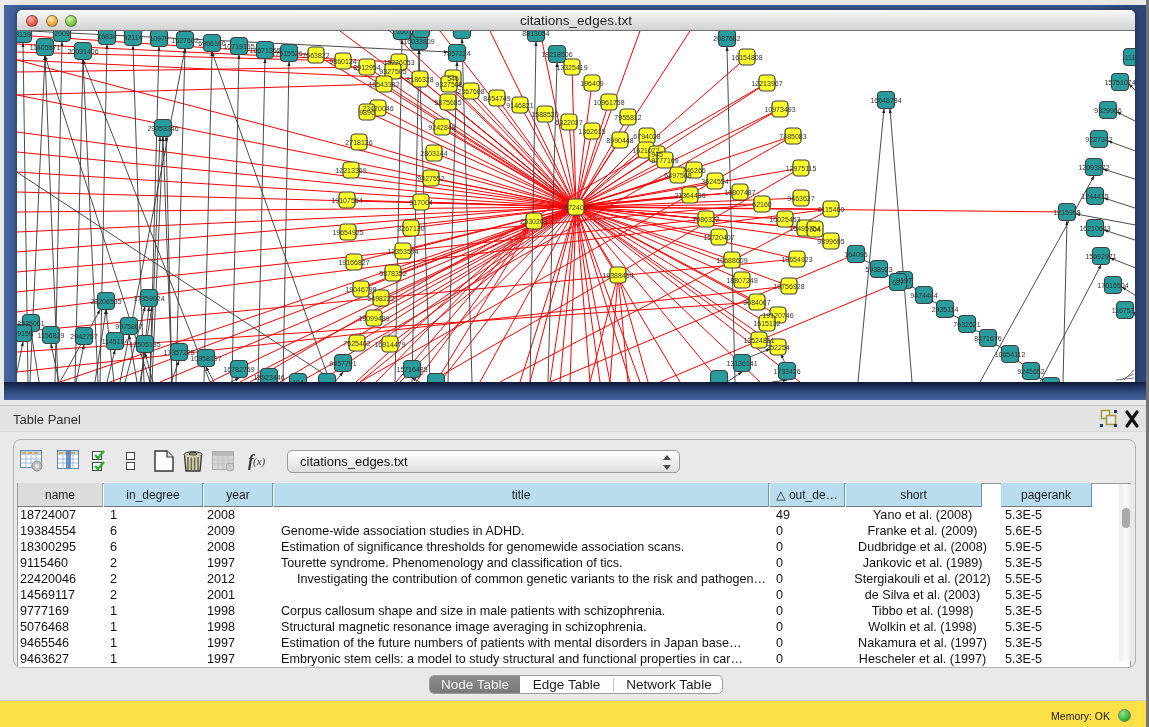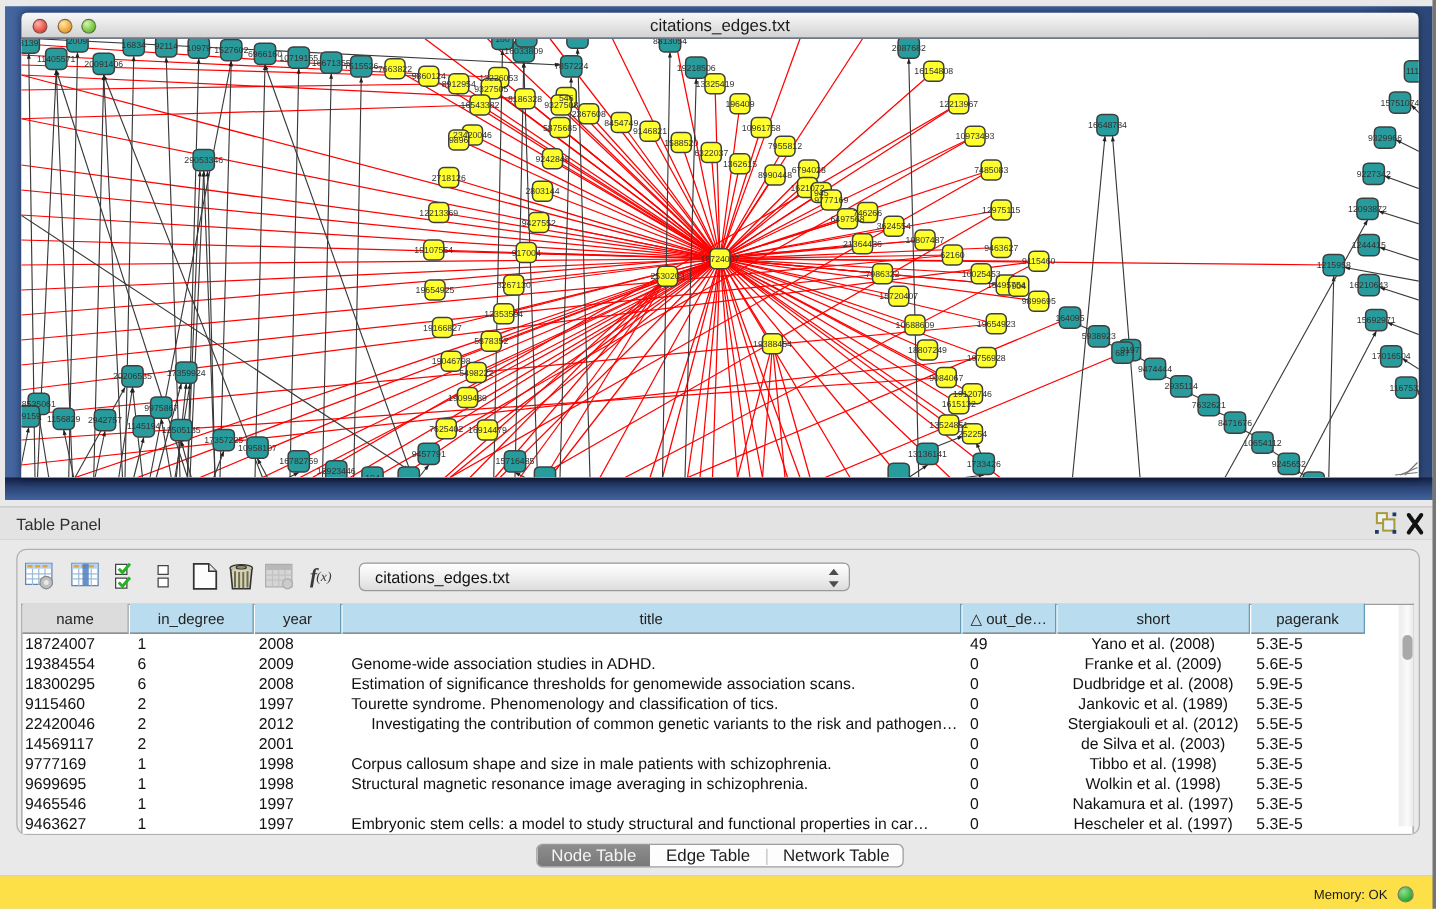--- a/index.html
+++ b/index.html
@@ -656,21 +656,21 @@
       <path d="M5 15 L9 10 H1 z" fill="#4d4d4d"></path>
  </svg>
 </div>
 
 <div id="tablebg" class="abs"></div>
 <div class="hcell" style="left:18px;width:85px;background:#dcdcdc;border-right:1px solid #a8a8a8">name</div>
 <div class="hcell" style="left:104px;width:99px">in_degree</div>
 <div class="hcell" style="left:204px;width:69px">year</div>
 <div class="hcell" style="left:274px;width:495px">title</div>
 <div class="hcell" style="left:770px;width:75px">△ out_de…</div>
-<div class="hcell" style="left:846px;width:154px">short</div>
+<div class="hcell" style="left:846px;width:136px">short</div>
 <div class="hcell" style="left:1001px;width:91px">pagerank</div>
 <div class="trow" style="top:507px">
 <span style="left:20px">18724007</span>
     <span style="left:110px">1</span>
 <span style="left:207px">2008</span>
 <span style="left:776px">49</span>
     <span class="ctr" style="left:845px;width:155px">Yano et al. (2008)</span>
 <span style="left:1005px">5.3E‑5</span>
   </div>
 <div class="trow" style="top:523px">
@@ -720,32 +720,33 @@
 <div class="trow" style="top:603px">
 <span style="left:20px">9777169</span>
     <span style="left:110px">1</span>
 <span style="left:207px">1998</span>
     <span style="left:281px">Corpus callosum shape and size in male patients with schizophrenia.</span>
 <span style="left:776px">0</span>
     <span class="ctr" style="left:845px;width:155px">Tibbo et al. (1998)</span>
 <span style="left:1005px">5.3E‑5</span>
   </div>
 <div class="trow" style="top:619px">
-<span style="left:20px">9699695</span>
+<span style="left:20px">5076468</span>
     <span style="left:110px">1</span>
 <span style="left:207px">1998</span>
     <span style="left:281px">Structural magnetic resonance image averaging in schizophrenia.</span>
 <span style="left:776px">0</span>
     <span class="ctr" style="left:845px;width:155px">Wolkin et al. (1998)</span>
 <span style="left:1005px">5.3E‑5</span>
   </div>
 <div class="trow" style="top:635px">
 <span style="left:20px">9465546</span>
     <span style="left:110px">1</span>
 <span style="left:207px">1997</span>
+    <span style="left:281px">Estimation of the future numbers of patients with mental disorders in Japan base…</span>
 <span style="left:776px">0</span>
     <span class="ctr" style="left:845px;width:155px">Nakamura et al. (1997)</span>
 <span style="left:1005px">5.3E‑5</span>
   </div>
 <div class="trow" style="top:651px">
 <span style="left:20px">9463627</span>
     <span style="left:110px">1</span>
 <span style="left:207px">1997</span>
     <span style="left:281px">Embryonic stem cells: a model to study structural and functional properties in car…</span>
 <span style="left:776px">0</span>

